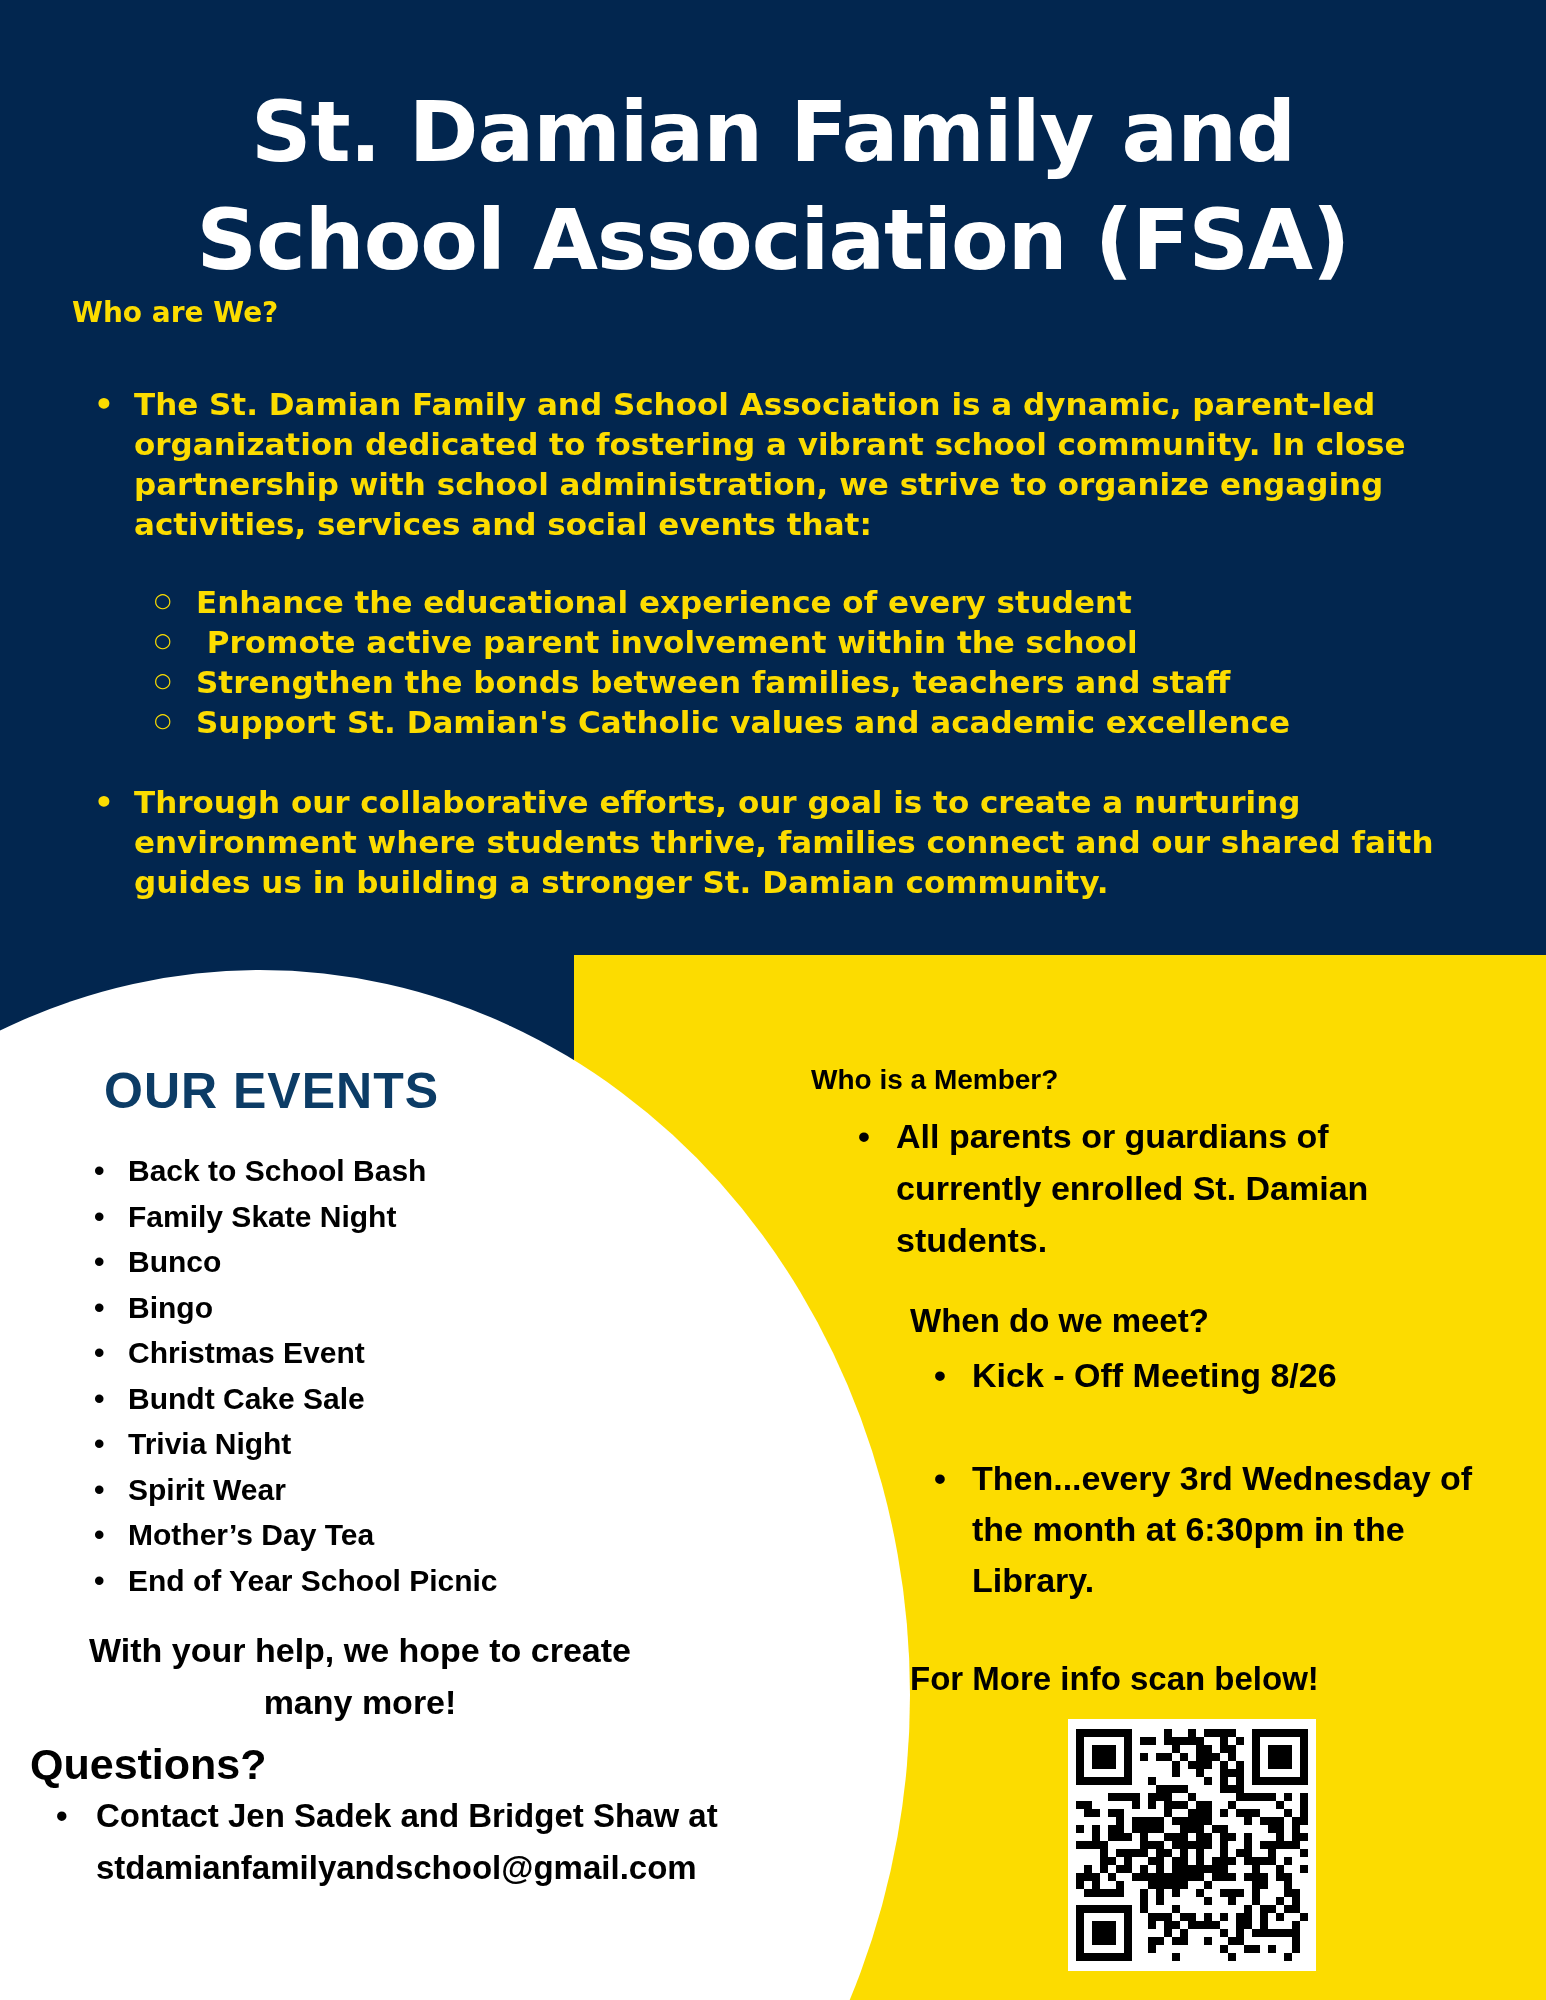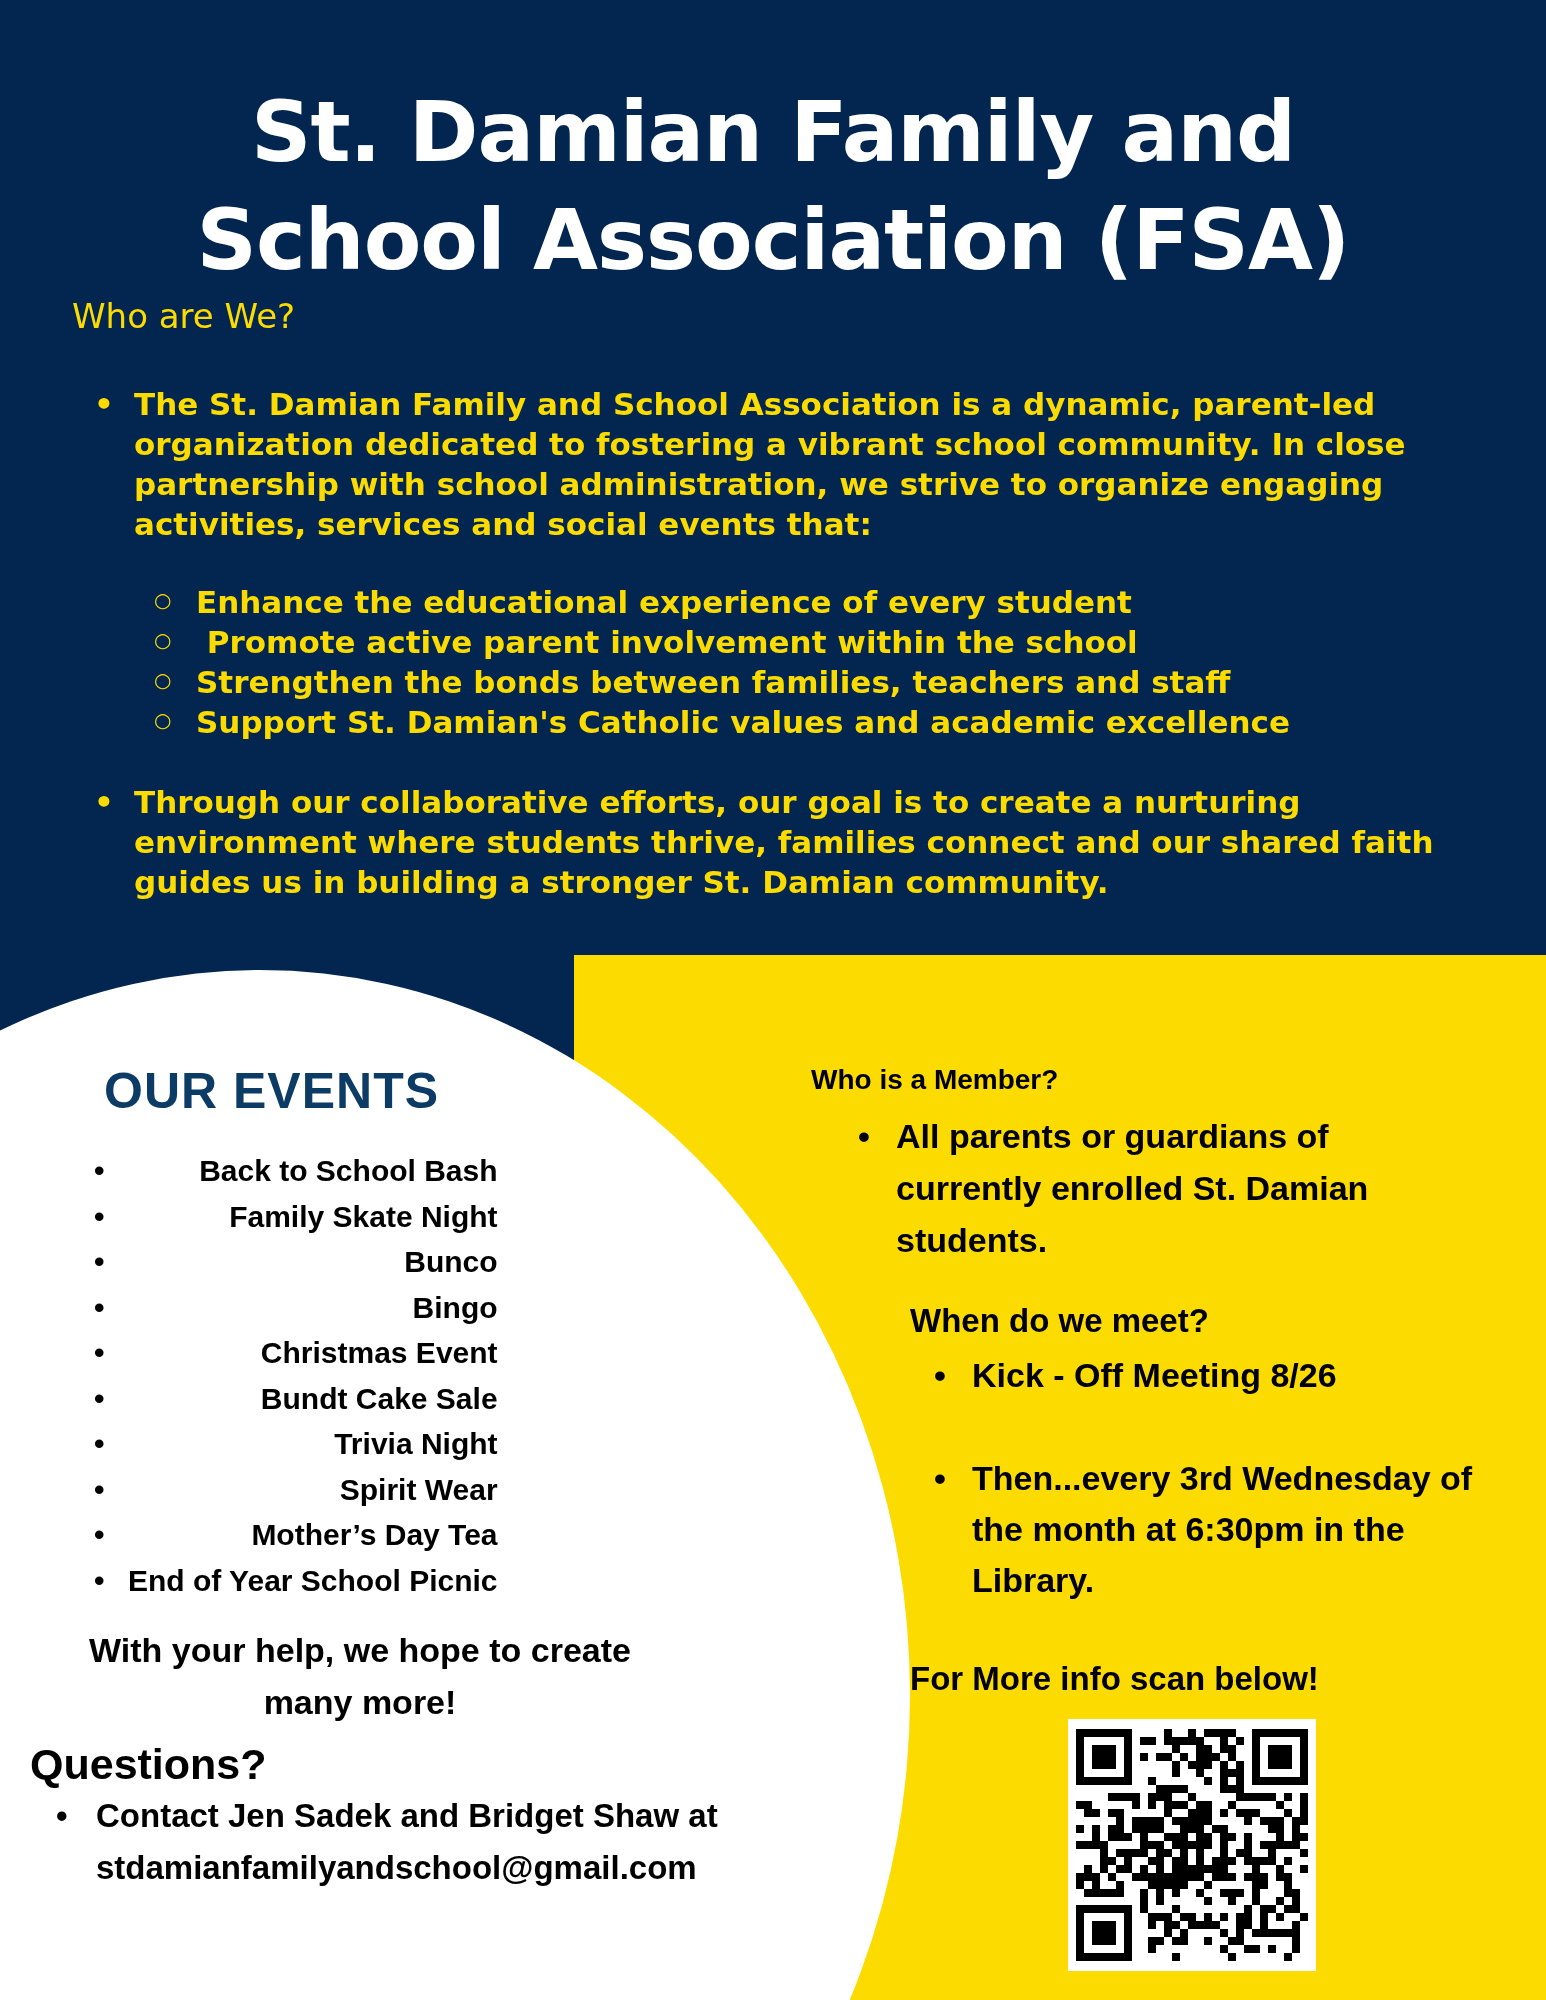--- a/index.html
+++ b/index.html
@@ -2,32 +2,32 @@
 <html><head>
 <meta charset="utf-8">
 <style>
   html, body { margin: 0; padding: 0; }
   body { width: 1546px; height: 2000px; position: relative; overflow: hidden; background: #ffffff; font-family: "DejaVu Sans", sans-serif; }
   .navy-bg { position: absolute; left: 0; top: 0; width: 1546px; height: 1100px; background: #02264f; }
   .yellow-block { position: absolute; left: 574px; top: 955px; width: 972px; height: 1045px; background: #fcdc00; }
   .white-circle { position: absolute; left: -390px; top: 970px; width: 1300px; height: 1450px; border-radius: 50%; background: #ffffff; }
 
   .title { position: absolute; left: 0; top: 78px; width: 1546px; text-align: center; color: #ffffff; font-weight: bold; font-size: 84px; line-height: 108px; letter-spacing: -1px; }
-  .who-heading { position: absolute; left: 72px; top: 296px; color: #fcdc00; font-weight: normal; font-size: 34px; text-align: center; }
+  .who-heading { position: absolute; left: 72px; top: 296px; color: #fcdc00; font-weight: bold; font-size: 28px; text-align: center; }
 
   .yellow-text { color: #fcdc00; font-weight: bold; font-size: 31px; line-height: 40px; }
   .intro-list { position: absolute; left: 94px; top: 384px; width: 1400px; margin: 0; padding: 0; list-style: none; }
   .intro-list > li { position: relative; padding-left: 40px; }
   .intro-list > li::before { content: "\2022"; position: absolute; left: 0; top: 0; }
   .sub-list { list-style: none; margin: 38px 0 40px 0; padding: 0; }
   .sub-list li { position: relative; padding-left: 62px; }
   .sub-list li::before { content: "\25CB"; position: absolute; left: 20px; top: -2px; font-size: 20px; }
 
   .events-title { position: absolute; left: 104px; top: 1062px; color: #0c3c66; font-weight: bold; font-size: 50px; letter-spacing: 1px; font-family: "Liberation Sans", sans-serif; }
-  .events-list { position: absolute; left: 94px; top: 1148px; margin: 0; padding: 0; list-style: none; font-family: "Liberation Sans", sans-serif; font-weight: bold; font-size: 30px; line-height: 45.5px; color: #000; text-align: right; }
+  .events-list { position: absolute; left: 94px; top: 1148px; margin: 0; padding: 0; list-style: none; font-family: "Liberation Sans", sans-serif; font-weight: bold; font-size: 30px; line-height: 45.5px; color: #000; }
   .events-list li { position: relative; padding-left: 34px; }
   .events-list li::before { content: "\2022"; position: absolute; left: 0; }
 
   .help-text { position: absolute; left: 40px; top: 1624px; width: 640px; text-align: center; font-family: "Liberation Sans", sans-serif; font-weight: bold; font-size: 34px; line-height: 52px; color: #000; }
   .questions { position: absolute; left: 30px; top: 1740px; font-family: "Liberation Sans", sans-serif; font-weight: bold; font-size: 43px; color: #000; }
   .contact { position: absolute; left: 56px; top: 1790px; margin: 0; padding: 0; list-style: none; font-family: "Liberation Sans", sans-serif; font-weight: bold; font-size: 33px; line-height: 52px; color: #000; }
   .contact li { position: relative; padding-left: 40px; }
   .contact li::before { content: "\2022"; position: absolute; left: 0; }
 
   .rt { font-family: "Liberation Sans", sans-serif; font-weight: bold; color: #000; }

